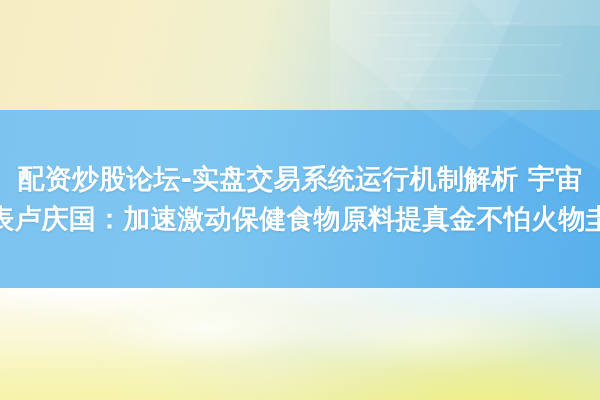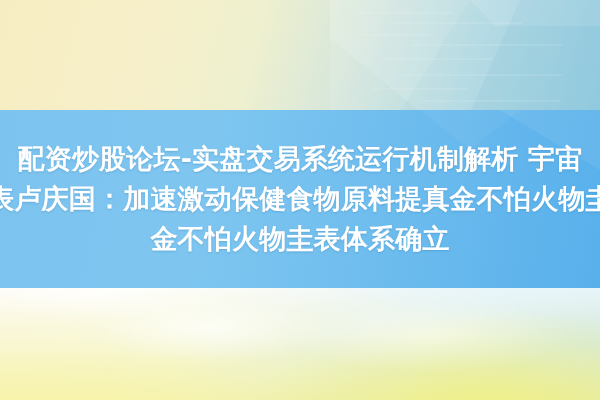--- a/index.html
+++ b/index.html
@@ -188,16 +188,15 @@
       <svg viewBox="0 0 600 178" preserveAspectRatio="none" aria-hidden="true">
         <polygon points="600,0 600,60 500,0" fill="#ffffff" opacity="0.07"></polygon>
         <polygon points="420,0 520,0 470,40" fill="#ffffff" opacity="0.05"></polygon>
       </svg>
     </div>
   </div>
 
   <div class="headline">
     <span class="line">配资炒股论坛-实盘交易系统运行机制解析 宇宙</span>
     <span class="line">表卢庆国：加速激动保健食物原料提真金不怕火物圭</span>
-    <span class="line">金不怕火物圭表体系确立</span>
   </div>
 
 </div>
 
 </body></html>

